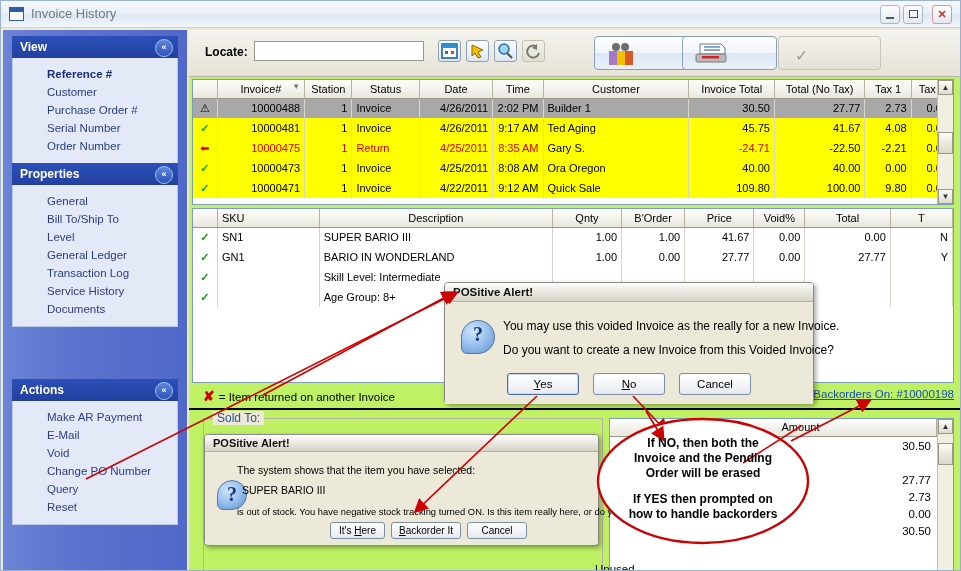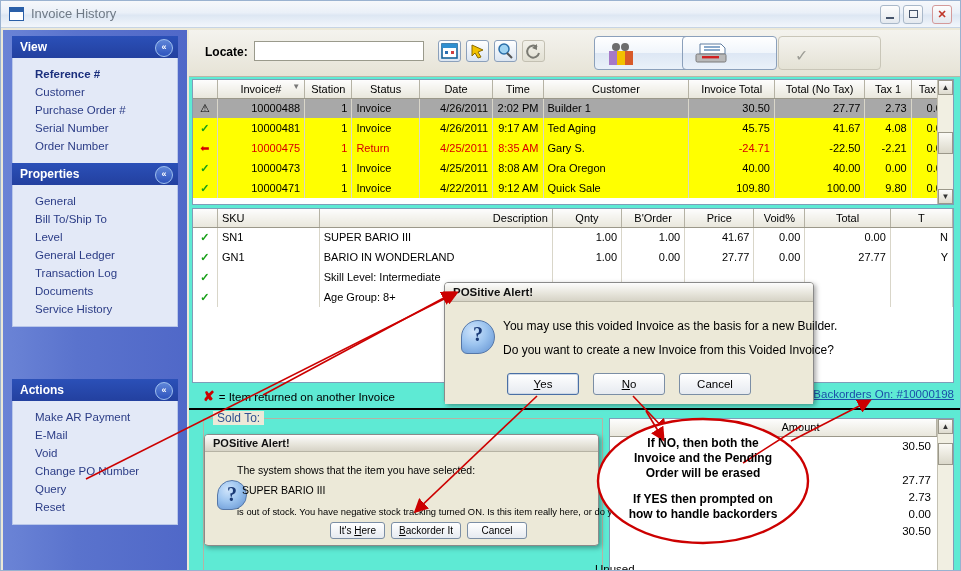--- a/index.html
+++ b/index.html
@@ -69,32 +69,32 @@
   }
   .chev {
     position: absolute; right: 5px; top: 3px; width: 16px; height: 16px;
     border-radius: 50%; border: 1px solid #9fc0ef;
     background: linear-gradient(to bottom,#5f86d8,#2d53bd);
     color: #ffffff; font-size: 9px; line-height: 15px; text-align: center;
     cursor: pointer;
   }
   .panel-body {
     background: #e3e9f7; border: 1px solid #b9c7ea; border-top: none;
-    padding: 7px 0 8px 0; box-sizing: border-box;
+    padding: 7px 0 8px 12px; box-sizing: border-box;
   }
   .nav-item {
     font-size: 11.5px; color: #2b3c86; padding: 3px 0 3px 22px;
     cursor: pointer; white-space: nowrap;
   }
   .nav-item.active { font-weight: bold; color: #1b2f7d; }
 
   
   .main {
     position: absolute; left: 188px; top: 29px; width: 771px; height: 540px;
-    background: #5eead4;
+    background: #bef264;
     box-sizing: border-box;
   }
   .toolbar {
     position: absolute; left: 0; top: 0; width: 771px; height: 47px;
     background: linear-gradient(to bottom,#f4f3ee,#e6e3d6);
     border-bottom: 1px solid #b9b6a7;
     box-sizing: border-box;
   }
   .locate-lbl {
     position: absolute; left: 16px; top: 15px; font-weight: bold; font-size: 12px;
@@ -313,22 +313,22 @@
       <div class="panel-head">
         <span>Properties</span>
         <span class="chev">«</span>
       </div>
       <div class="panel-body">
         <div class="nav-item">General</div>
         <div class="nav-item">Bill To/Ship To</div>
         <div class="nav-item">Level</div>
         <div class="nav-item">General Ledger</div>
         <div class="nav-item">Transaction Log</div>
+        <div class="nav-item">Service History</div>
         <div class="nav-item">Documents</div>
-        <div class="nav-item">Service History</div>
       </div>
     </div>
 
     <div class="panel" style="top:349px;">
       <div class="panel-head">
         <span>Actions</span>
         <span class="chev">«</span>
       </div>
       <div class="panel-body">
         <div class="nav-item">Make AR Payment</div>
@@ -524,21 +524,21 @@
           <col style="width:62px">
             <col style="width:68px">
             <col style="width:50px">
             <col style="width:84px">
             <col style="width:61px">
         </colgroup>
         <thead>
           <tr>
             <th></th>
             <th style="text-align:left">SKU</th>
-            <th style="text-align:right">Description</th>
+            <th style="text-align:center">Description</th>
             <th class="ctr">Qnty</th>
             <th class="ctr">B'Order</th>
             <th class="ctr">Price</th>
             <th class="ctr">Void%</th>
             <th class="ctr">Total</th>
             <th class="ctr">T</th>
           </tr>
         </thead>
         <tbody>
           <tr>
@@ -615,21 +615,21 @@
       </div>
     </div>
 
     <div style="position:absolute;left:406px;top:533px;font-size:11.5px;">Unused</div>
   </div>
 
   <div class="dlg" id="dlg-main">
     <div class="dlg-title">POSitive Alert!</div>
     <div class="dlg-body">
       <div class="qicon" style="left:16px; top:18px;"></div>
-      <div class="dlg-text" style="left:58px; top:17px;">You may use this voided Invoice as the basis for a new Builder.</div>
+      <div class="dlg-text" style="left:58px; top:17px;">You may use this voided Invoice as the really for a new Invoice.</div>
       <div class="dlg-text" style="left:58px; top:41px;">Do you want to create a new Invoice from this Voided Invoice?</div>
       <div class="dlg-btn focus" style="left:62px; top:71px; width:72px;"><u>Y</u>es</div>
       <div class="dlg-btn" style="left:148px; top:71px; width:72px;"><u>N</u>o</div>
       <div class="dlg-btn" style="left:234px; top:71px; width:72px;">Cancel</div>
     </div>
   </div>
 
   <div class="dlg" id="dlg-stock">
     <div class="dlg-title">POSitive Alert!</div>
     <div class="dlg-body">

